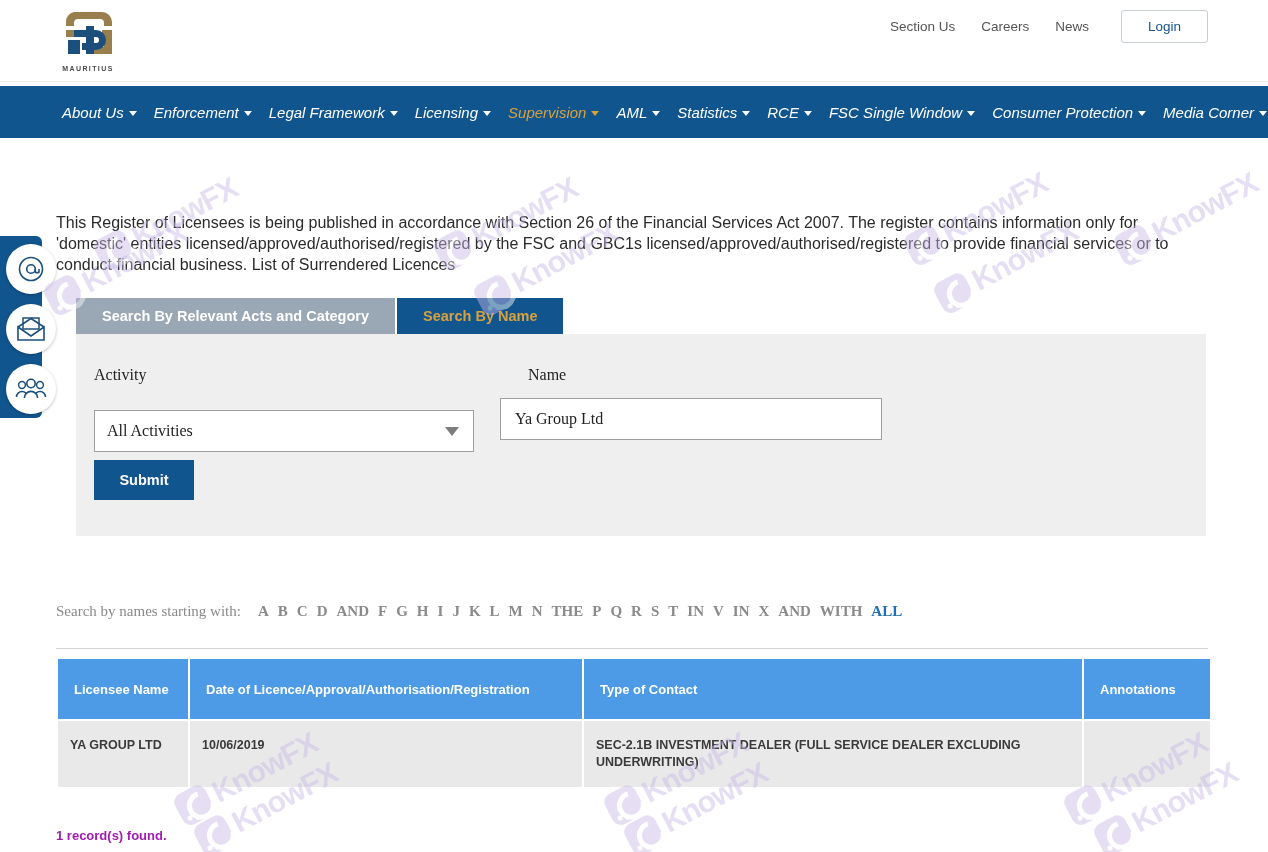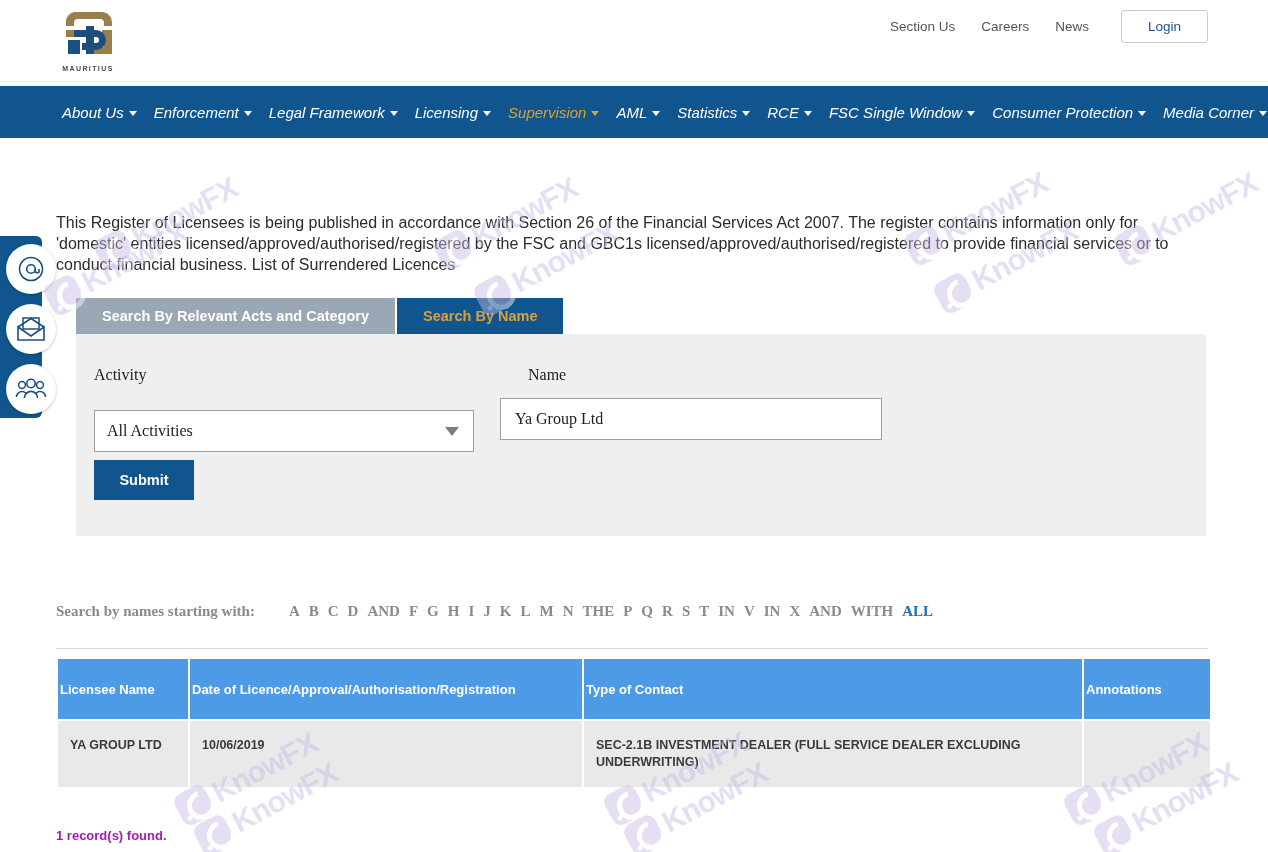--- a/index.html
+++ b/index.html
@@ -223,21 +223,21 @@
   }
 
   
   #alpha {
     position:absolute; left:56px; top:465px;
     font-family:"Liberation Serif", serif;
     font-size:15px; color:#8a8a8a;
     display:flex; align-items:baseline; gap:9px;
     white-space:nowrap;
   }
-  #alpha .alpha-lead { margin-right:25px;font-weight:bold; }
+  #alpha .alpha-lead { margin-right:8px; }
   #alpha .alpha-link { cursor:pointer; font-weight:bold; }
   #alpha .alpha-link.all { color:#1f6fb8; }
 
   
   #table-wrap {
     position:absolute; left:56px; top:510px;
     width:1152px;
     border-top:1px solid #d5d5d5;
     padding-top:8px;
   }
@@ -246,21 +246,21 @@
     border-spacing:2px;
     width:1152px;
     table-layout:fixed;
   }
   table.results th {
     background:#4d9be6;
     color:#fff;
     font-size:13px; font-weight:bold;
     text-align:left;
     vertical-align:middle;
-    padding:12px 2px;
+    padding:12px 16px;
     line-height:17px;
     height:60px;
   }
   table.results td {
     background:#e9e9e9;
     color:#3a3a3a;
     font-size:12.5px; font-weight:bold;
     vertical-align:top;
     padding:16px 12px;
     line-height:17px;

